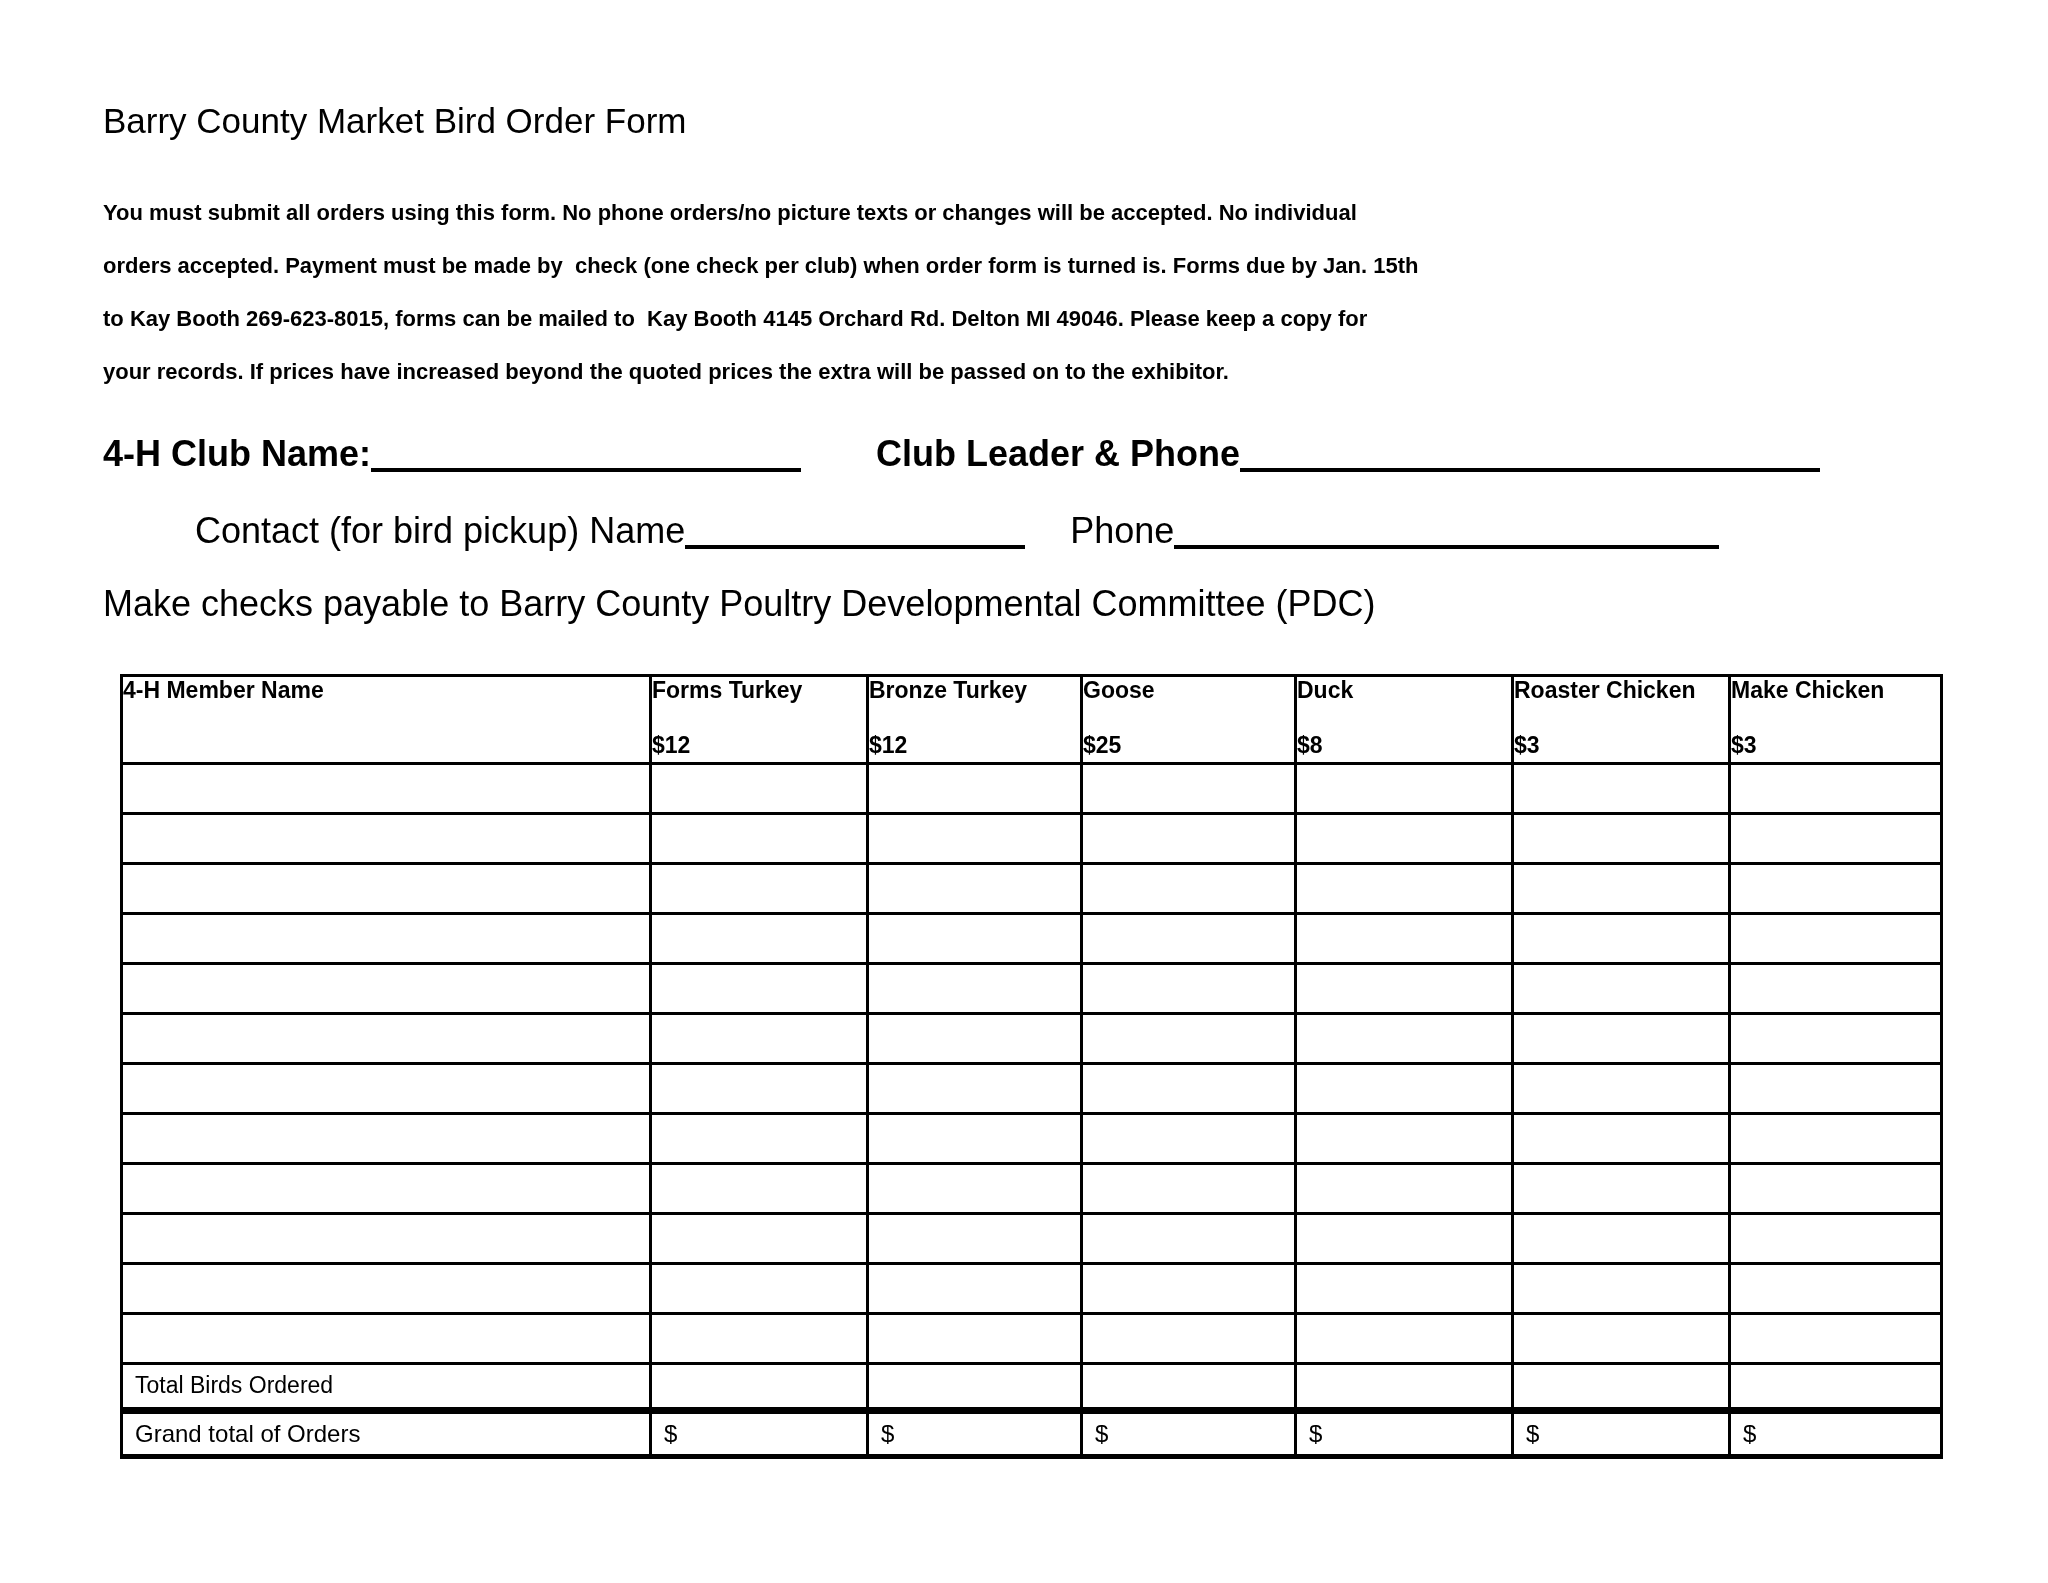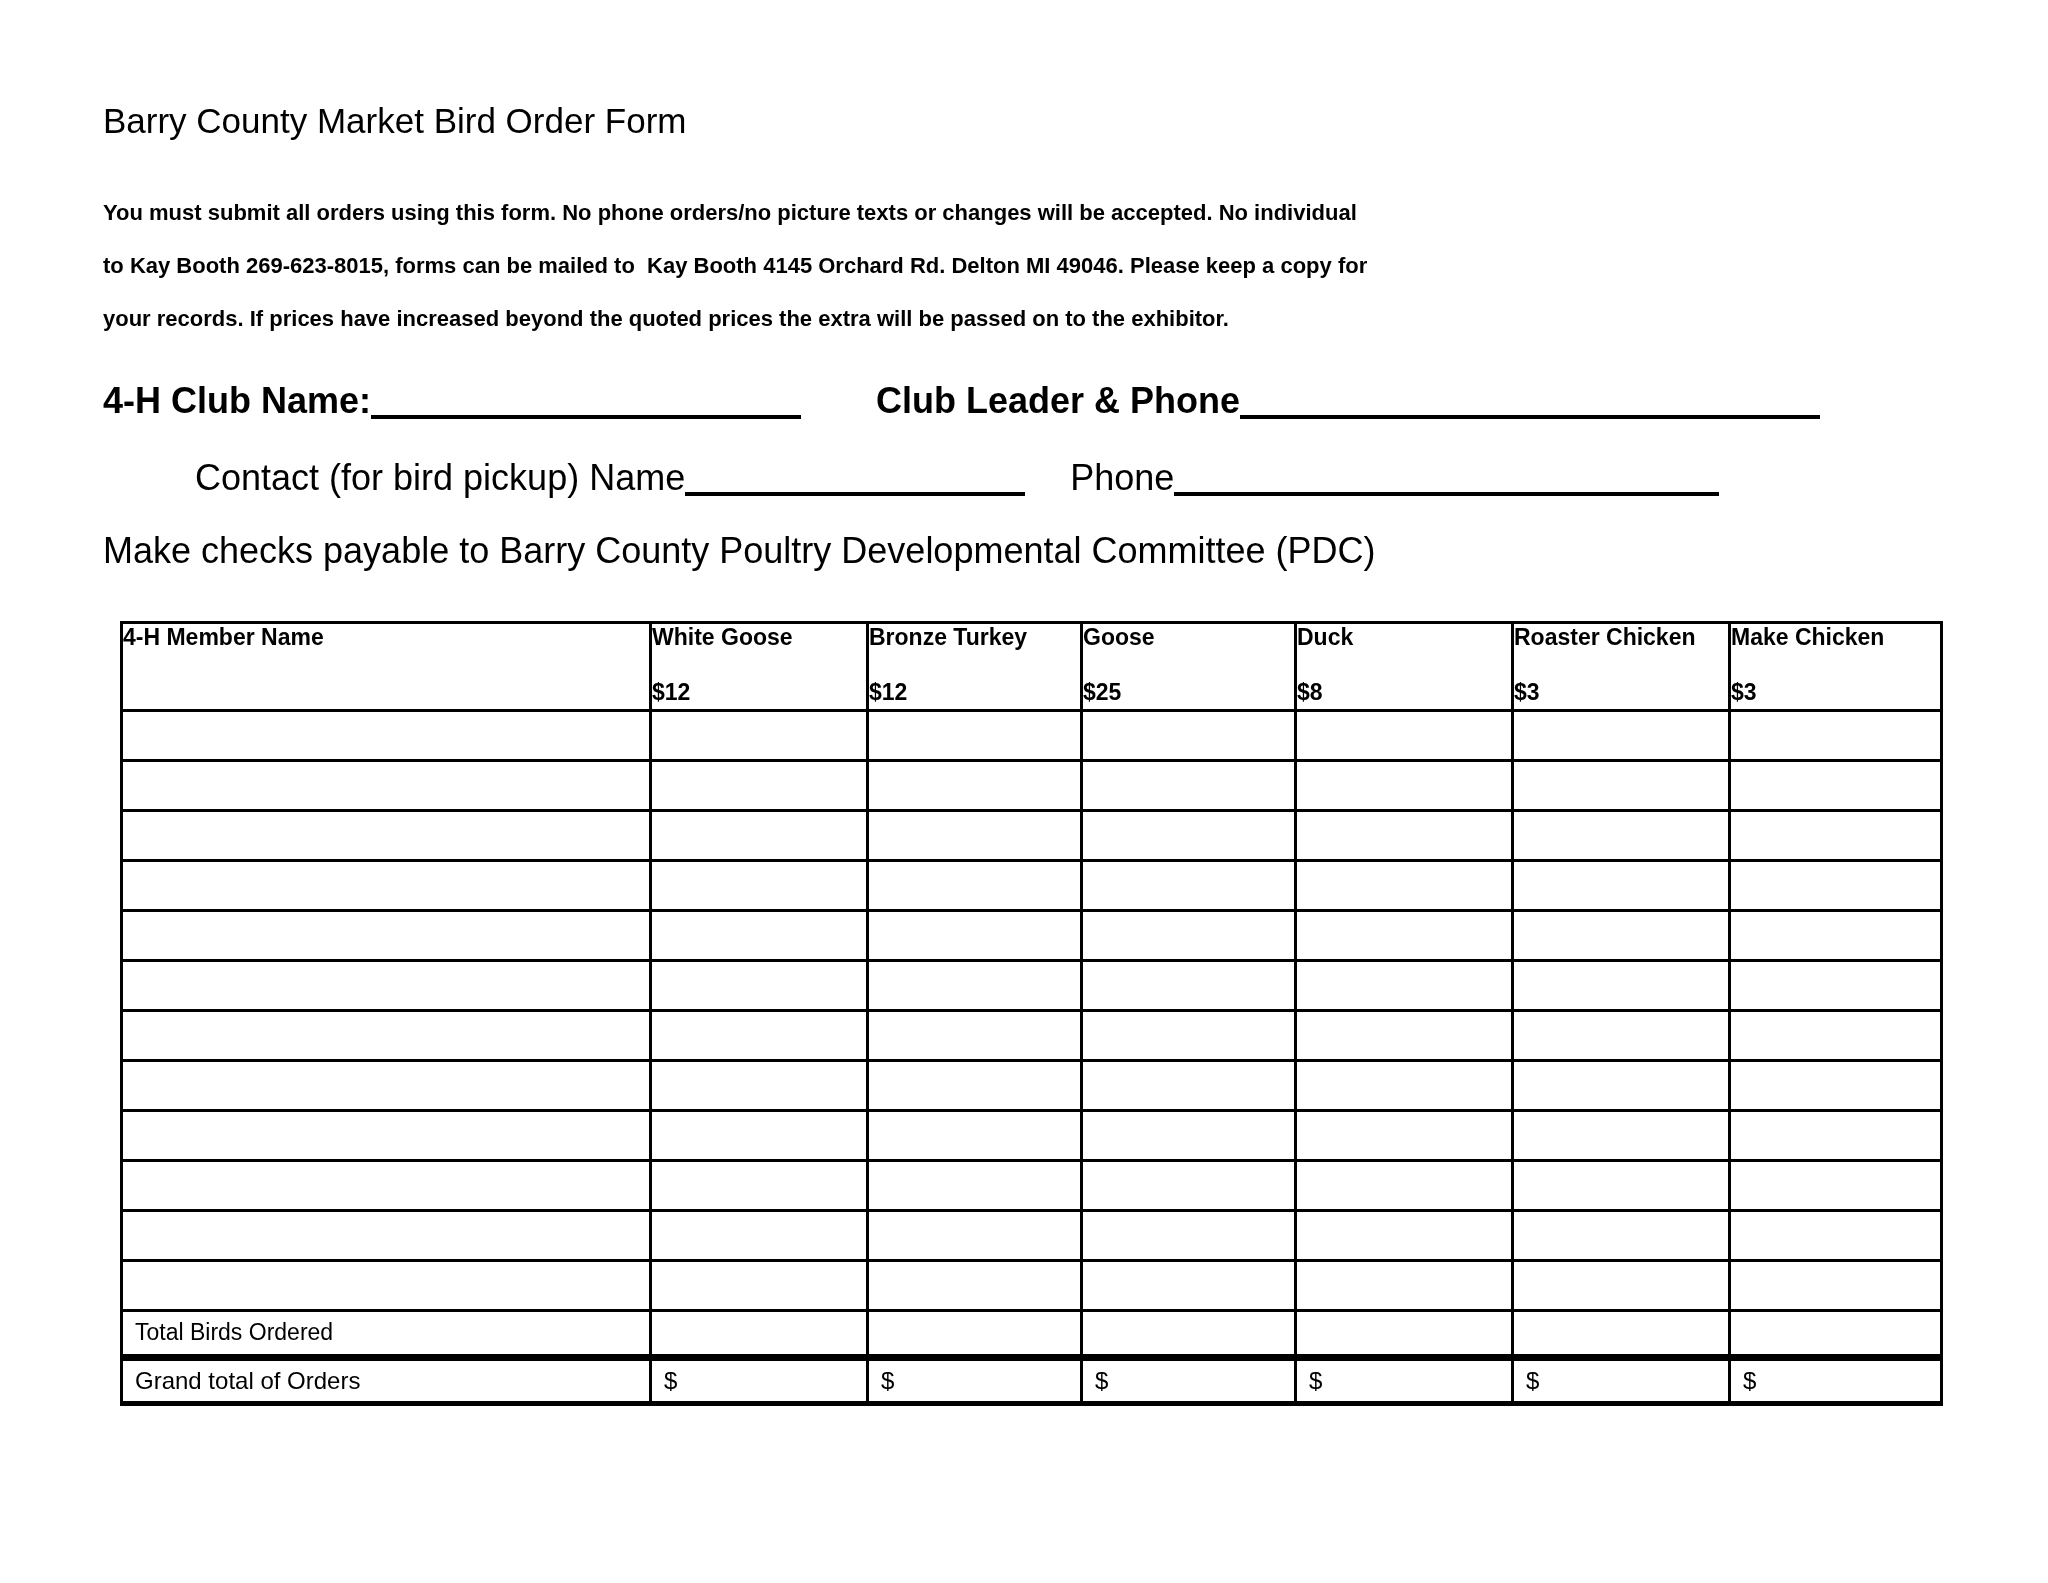--- a/index.html
+++ b/index.html
@@ -108,20 +108,21 @@
 </style>
 </head>
 <body>
 
 <div class="page">
 
   <h1 class="doc-title">Barry County Market Bird Order Form</h1>
 
   <div class="intro">
     <div class="intro-line">You must submit all orders using this form. No phone orders/no picture texts or changes will be accepted. No individual</div>
+    <div class="intro-line">orders accepted. Payment must be made by  check (one check per club) when order form is turned is. Forms due by Jan. 15th</div>
     <div class="intro-line">to Kay Booth 269-623-8015, forms can be mailed to  Kay Booth 4145 Orchard Rd. Delton MI 49046. Please keep a copy for</div>
     <div class="intro-line">your records. If prices have increased beyond the quoted prices the extra will be passed on to the exhibitor.</div>
   </div>
 
   <div class="field-row row-1">
     <span class="flabel">4-H Club Name:</span><span class="blank" style="width:430px"></span><span class="flabel gap-lg">Club Leader &amp; Phone</span><span class="blank" style="width:580px"></span>
   </div>
 
   <div class="field-row row-2">
     <span class="flabel">Contact (for bird pickup) Name</span><span class="blank" style="width:340px"></span><span class="flabel gap-md">Phone</span><span class="blank" style="width:545px"></span>
@@ -138,21 +139,21 @@
       <col style="width:217px">
       <col style="width:217px">
       <col style="width:212px">
     </colgroup>
     <thead>
       <tr>
         <th>
           <div>4-H Member Name</div>
         </th>
         <th>
-          <div>White Goose</div>
+          <div>Forms Turkey</div>
           <div class="price">$12</div>
         </th>
         <th>
           <div>Bronze Turkey</div>
           <div class="price">$12</div>
         </th>
         <th>
           <div>Goose</div>
           <div class="price">$25</div>
         </th>

